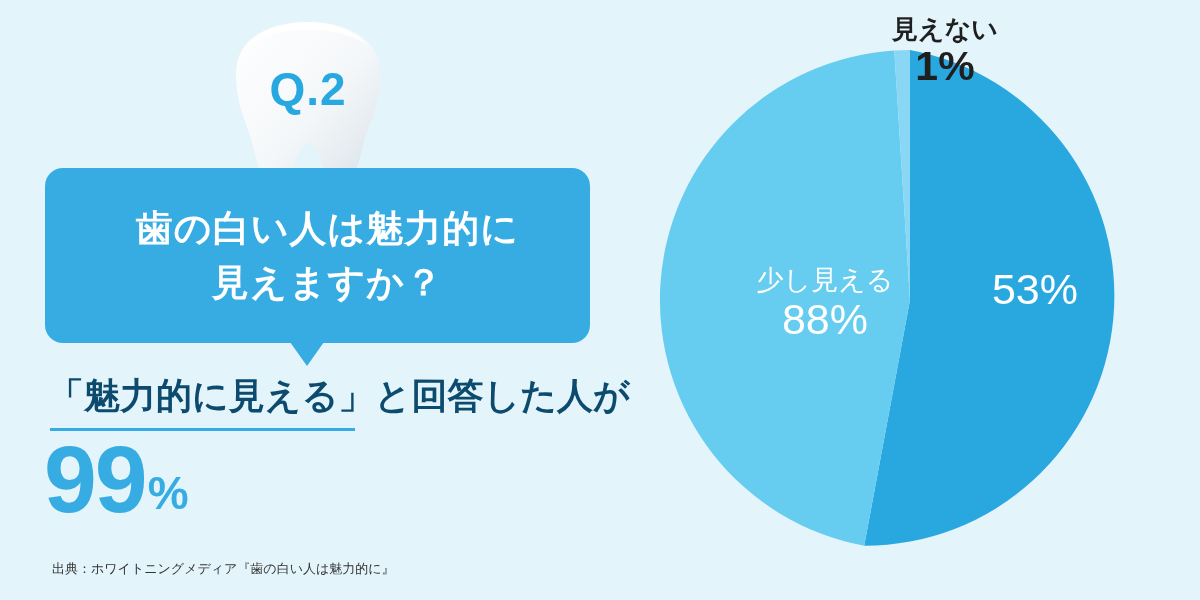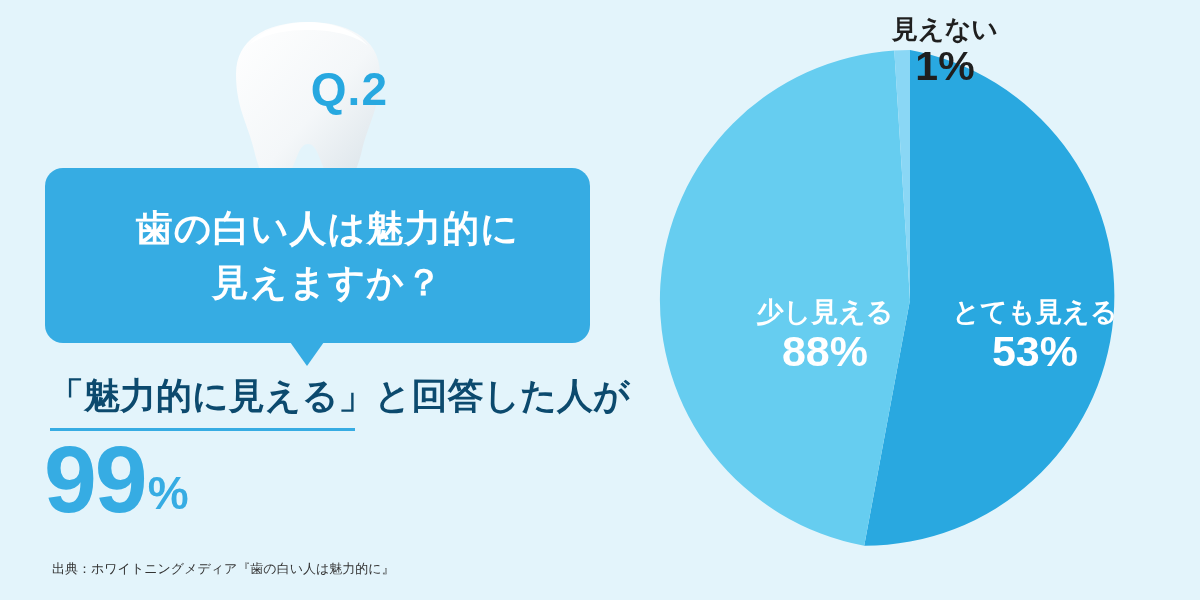--- a/index.html
+++ b/index.html
@@ -38,21 +38,21 @@
     position: absolute;
     left: 0; top: 0;
     width: 160px;
     height: 170px;
   }
   #q-label {
     position: absolute;
     left: 0;
     top: 46px;
     width: 160px;
-    text-align: right;
+    text-align: center;
     font-size: 46px;
     font-weight: bold;
     color: #27a8e0;
     letter-spacing: 1px;
     font-family: "Liberation Sans", sans-serif;
   }
   
   #bubble {
     position: absolute;
     left: 45px;
@@ -145,24 +145,23 @@
     position: absolute;
     left: 15px;
     top: 45px;
     width: 510px;
     height: 510px;
   }
   .pie-label {
     position: absolute;
     text-align: center;
     color: #ffffff;
-    font-weight: bold;
+    font-weight: normal;
     line-height: 1.12;
     white-space: nowrap;
-    margin-top: 32px;
   }
   .pie-label .name { font-size: 27px; display: block; }
   .pie-label .val  { font-size: 43px; display: block; }
   #label-very   { left: 300px; top: 265px; width: 190px; }
   #label-little { left: 90px;  top: 265px; width: 190px; }
   #label-none {
     position: absolute;
     left: 205px;
     top: 15px;
     width: 200px;
@@ -221,21 +220,20 @@
     <svg id="pie" viewBox="0 0 510 510">
 
       <path d="M255 255 L255 5 A250 250 0 0 1 209.2 500.8 Z" fill="#29a8e0"></path>
 
       <path d="M255 255 L209.2 500.8 A250 250 0 0 1 239.3 5.5 Z" fill="#66cdf0"></path>
 
       <path d="M255 255 L239.3 5.5 A250 250 0 0 1 255 5 Z" fill="#8ad7f5"></path>
     </svg>
 
     <div class="pie-label" id="label-very">
-      <span class="name">とても見える</span>
       <span class="val">53%</span>
     </div>
 
     <div class="pie-label" id="label-little">
       <span class="name">少し見える</span>
       <span class="val">88%</span>
     </div>
 
     <div id="label-none">
       <span class="name">見えない</span>

